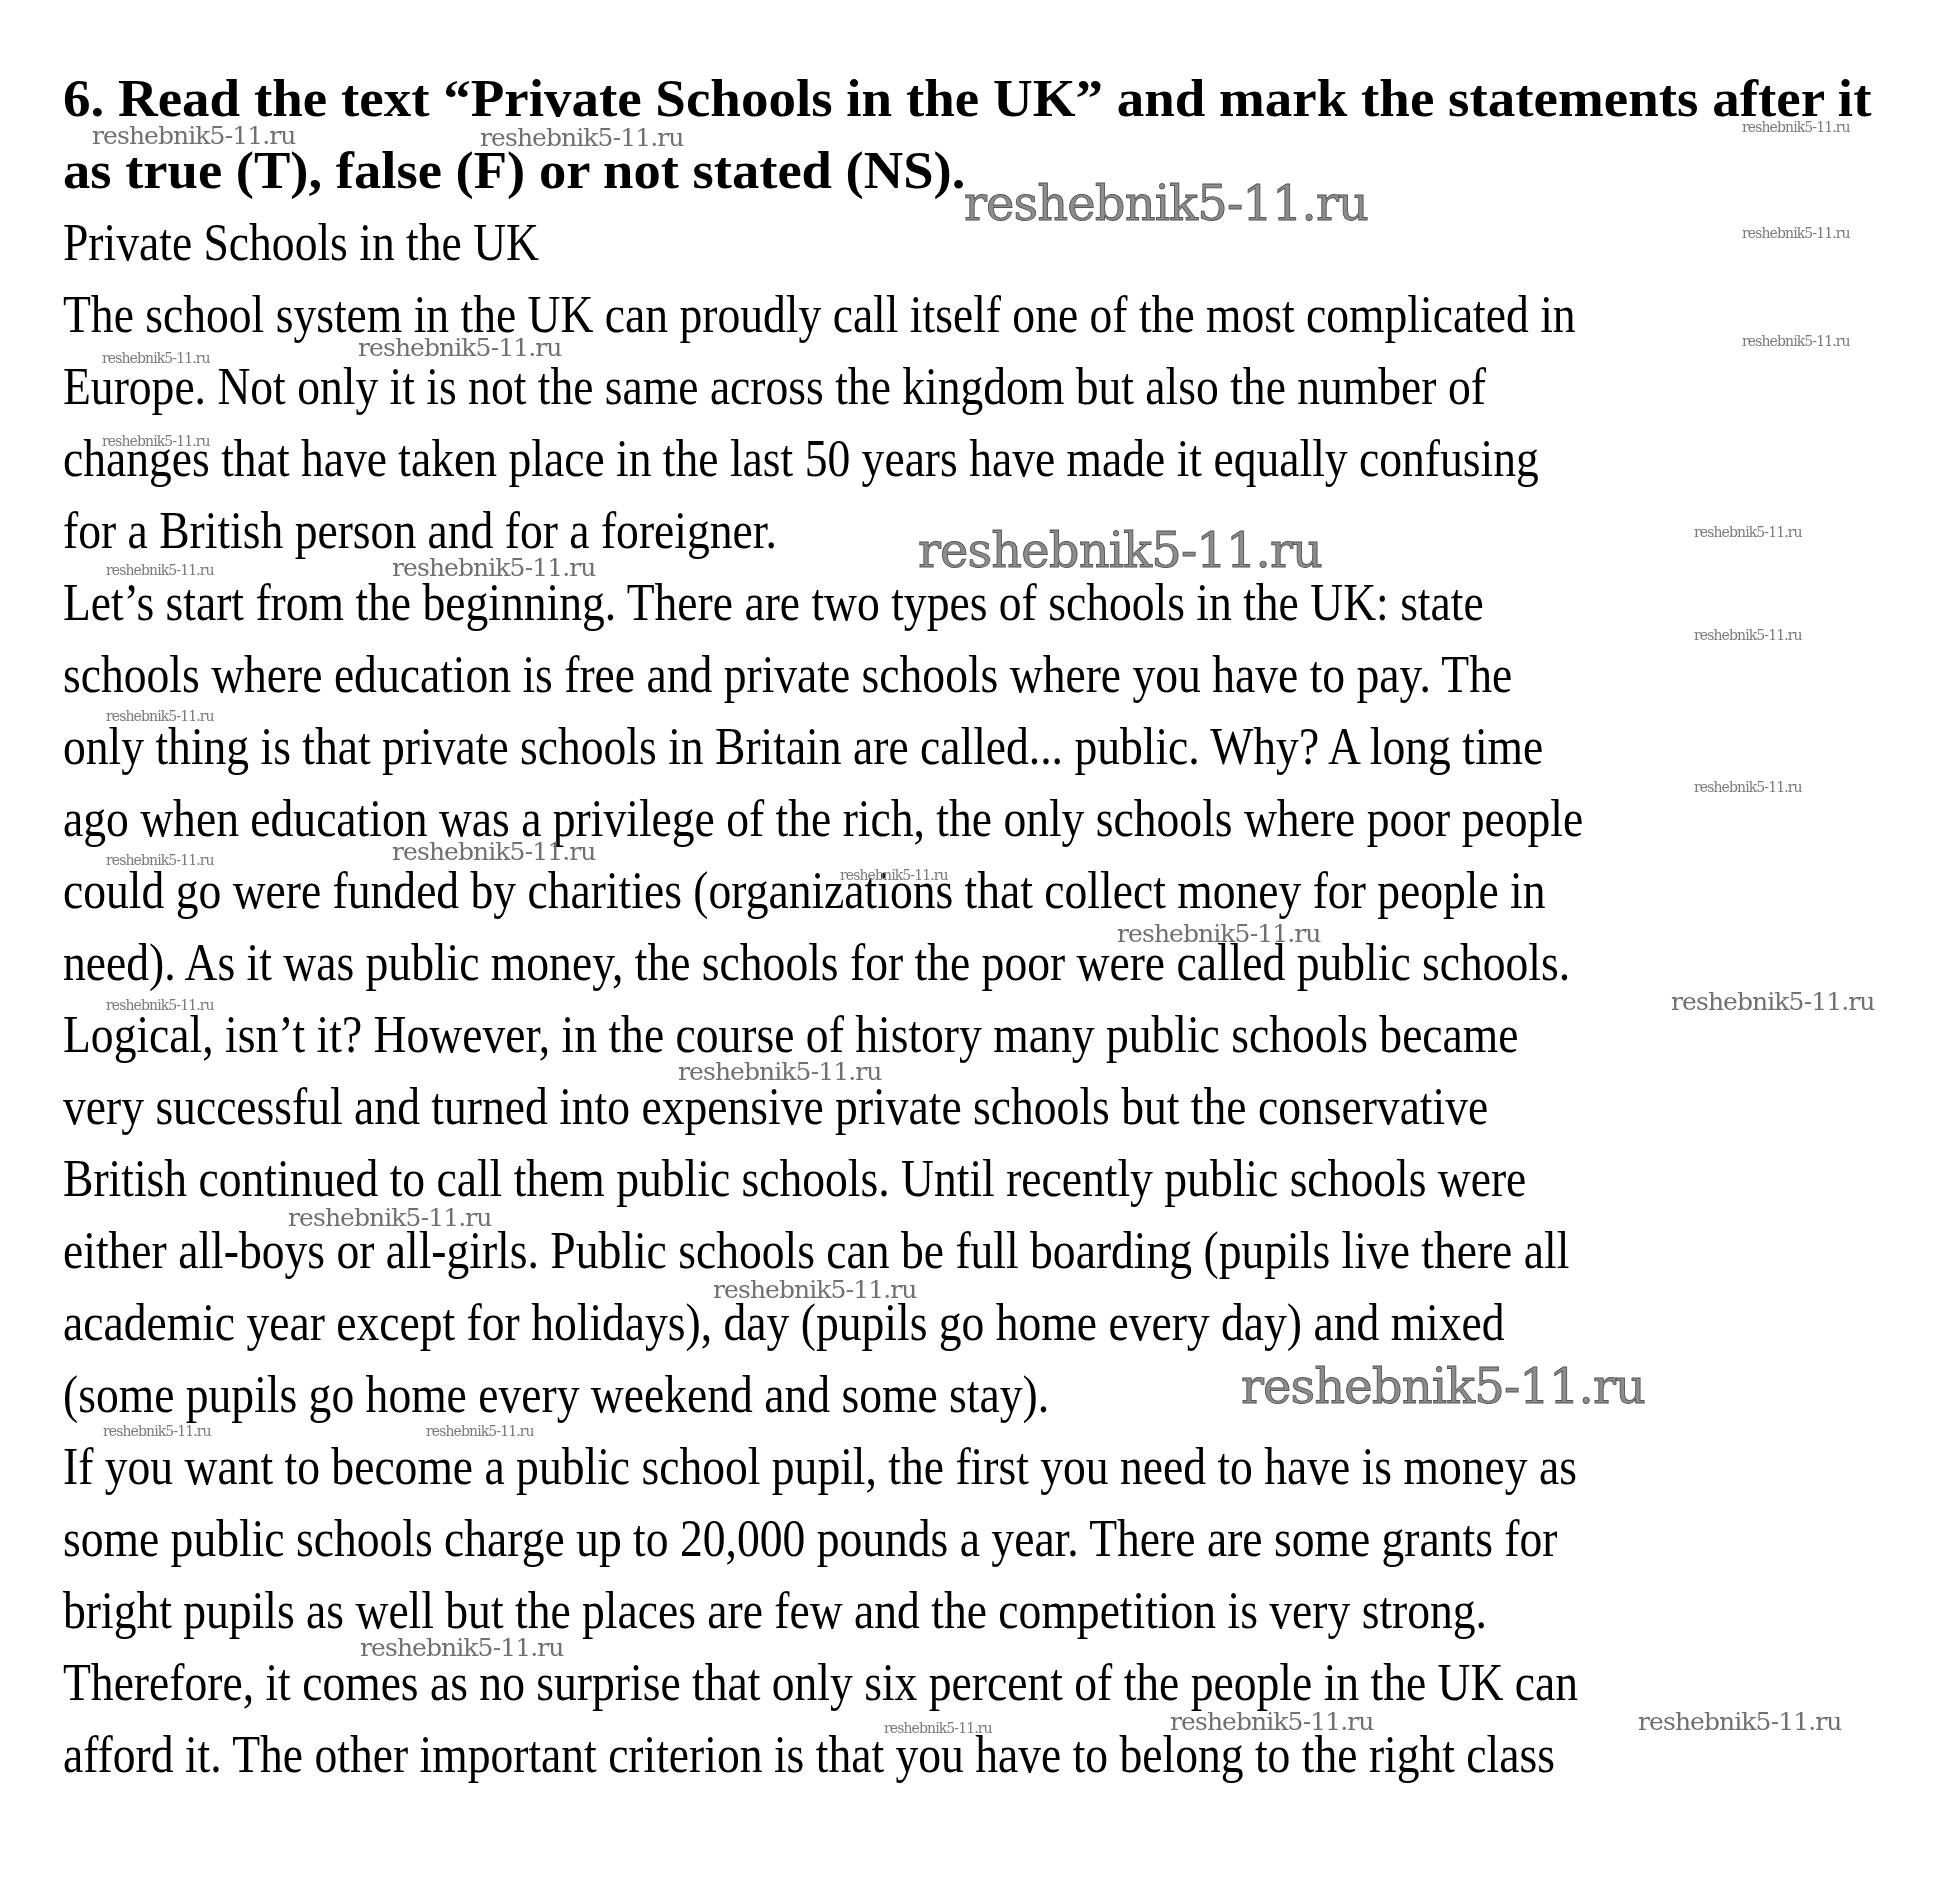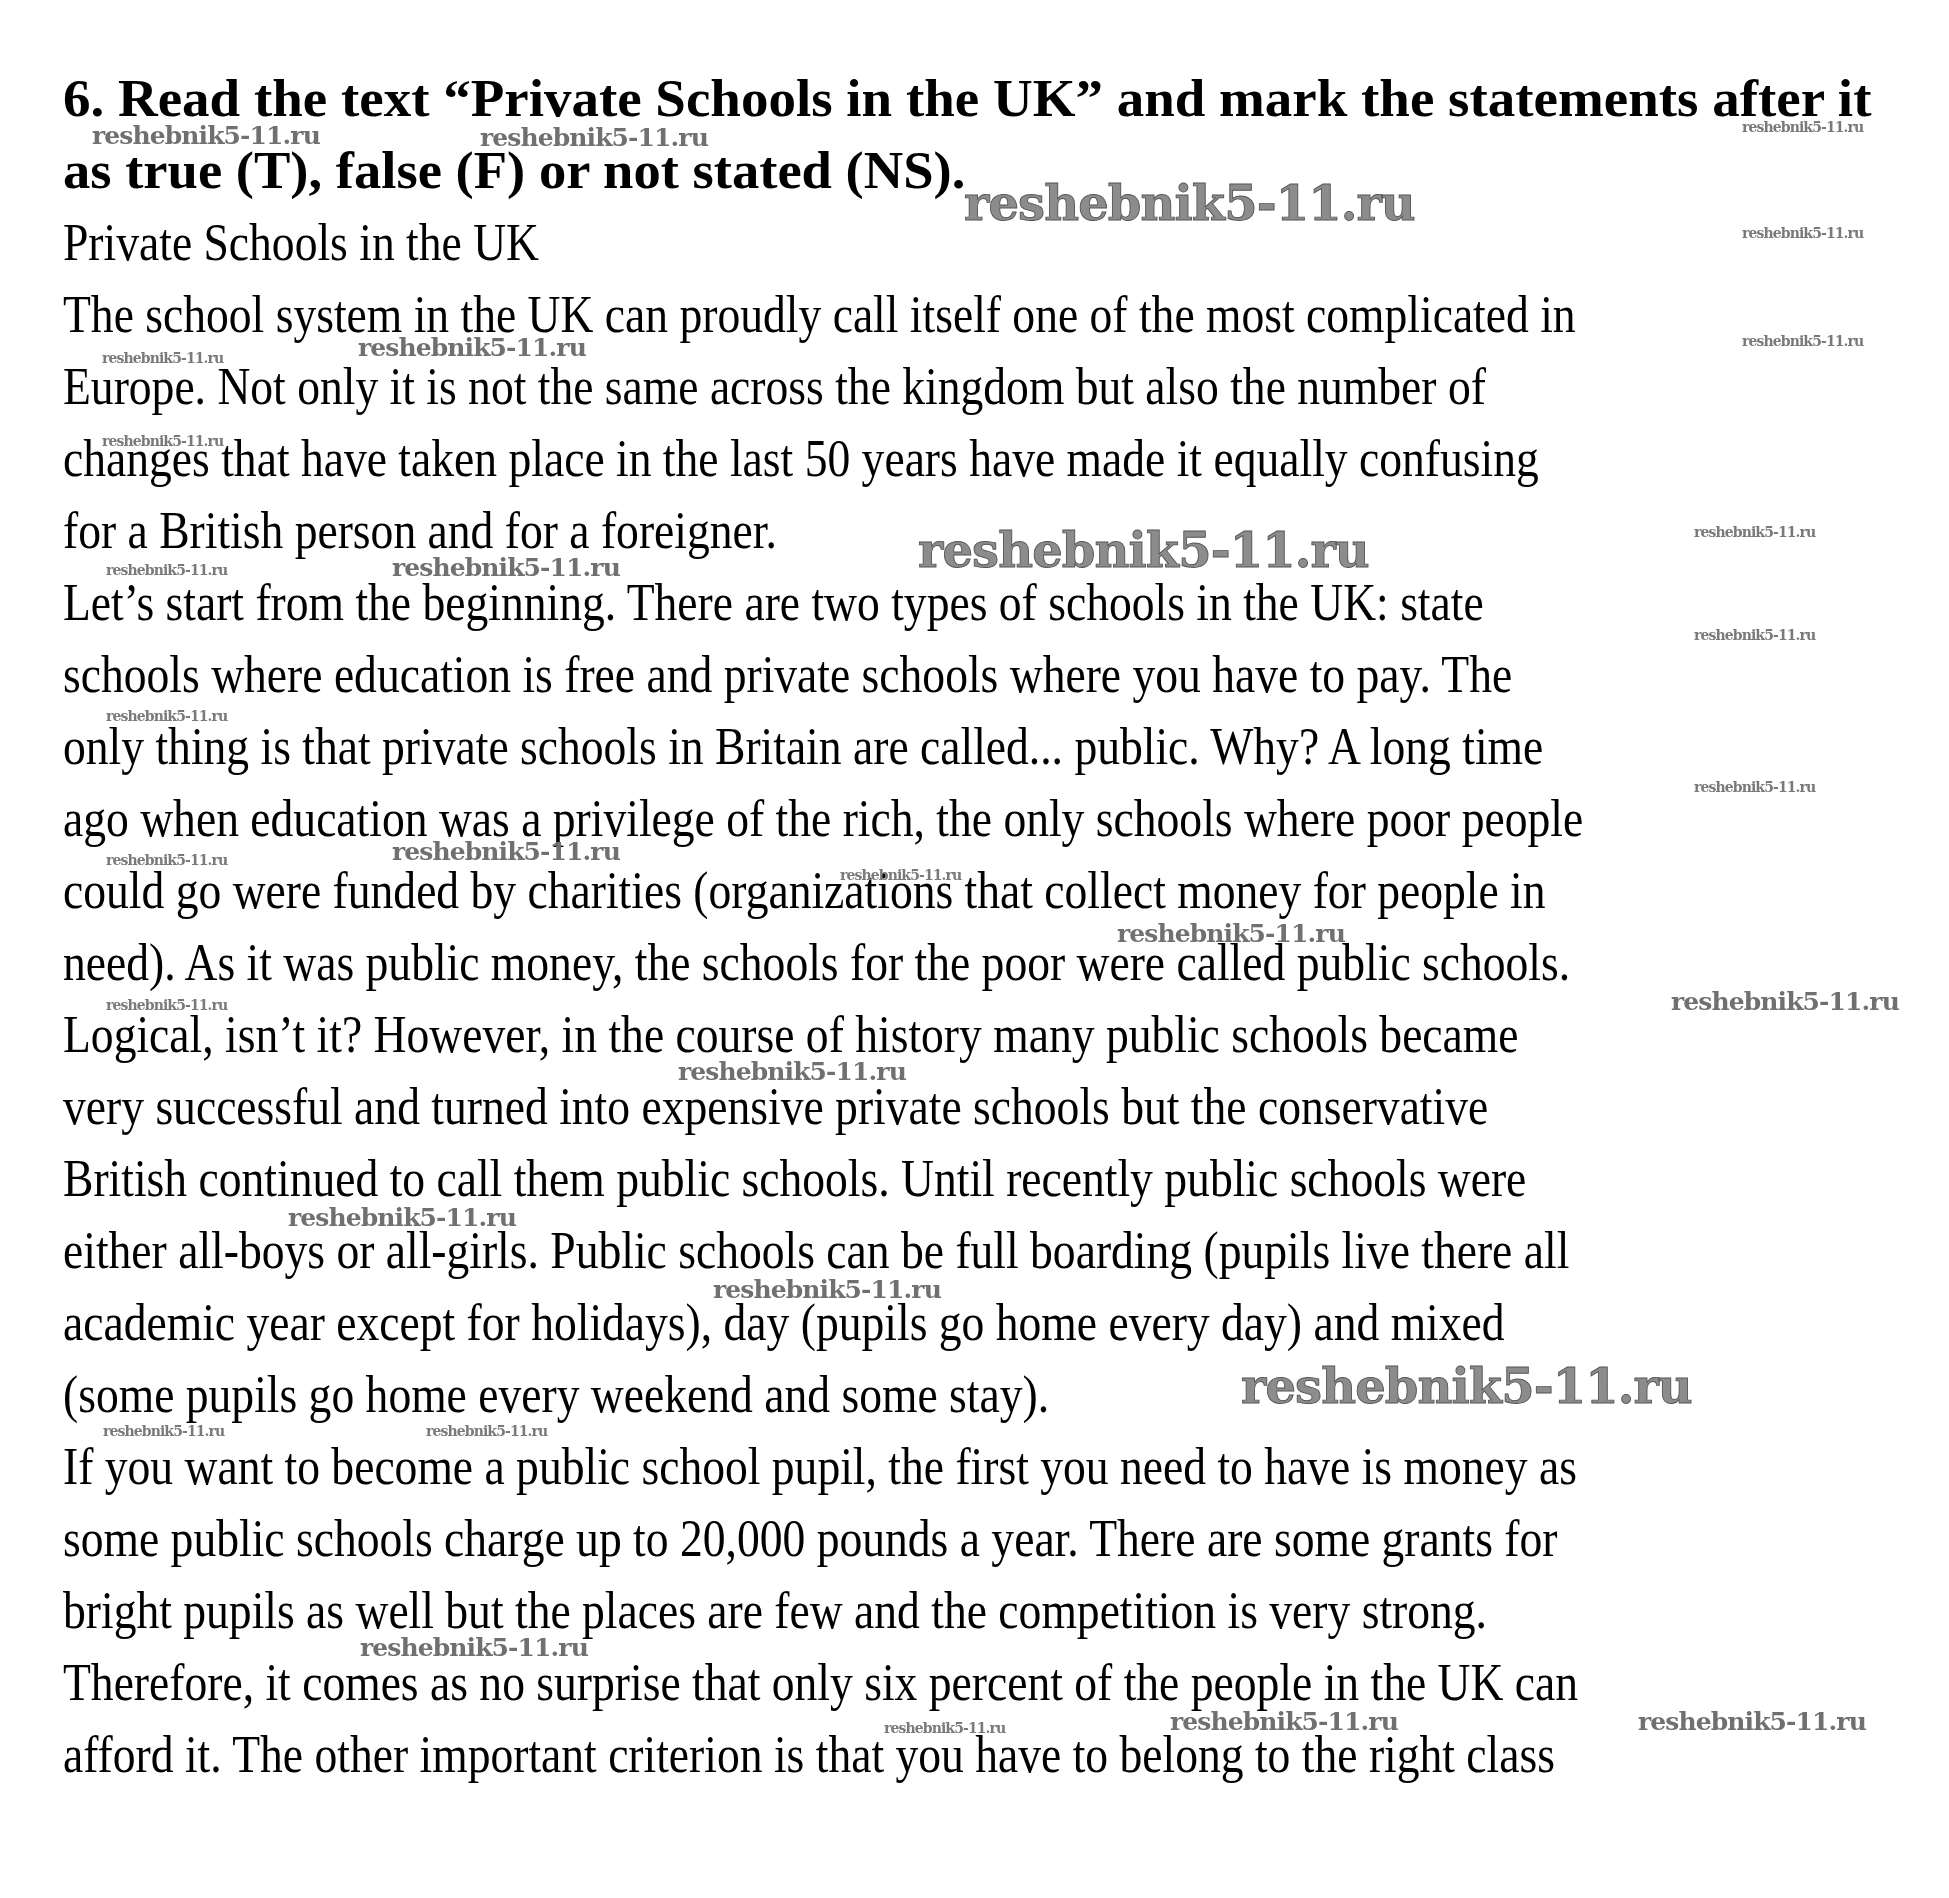--- a/index.html
+++ b/index.html
@@ -9,21 +9,21 @@
     position: absolute; left: 63px;
     font-family: "Liberation Serif", serif;
     font-size: 53px; line-height: 72px; color: #000;
     white-space: nowrap;
     transform-origin: left top;
   }
   .bold { font-weight: bold; }
   .wm {
     position: absolute;
     font-family: "DejaVu Serif", serif;
-    font-weight: bold;
+    font-weight: normal;
     color: #8a8a8a;
     white-space: nowrap;
     letter-spacing: -0.9px;
   }
   .wm.small { font-size: 14px; color: #7a7a7a; }
   .wm.medium { font-size: 25px; color: #707070; }
   .wm.large { font-size: 48px; color: #8c8c8c; -webkit-text-stroke: 0.9px #555; }
 </style>
 </head>
 <body>

